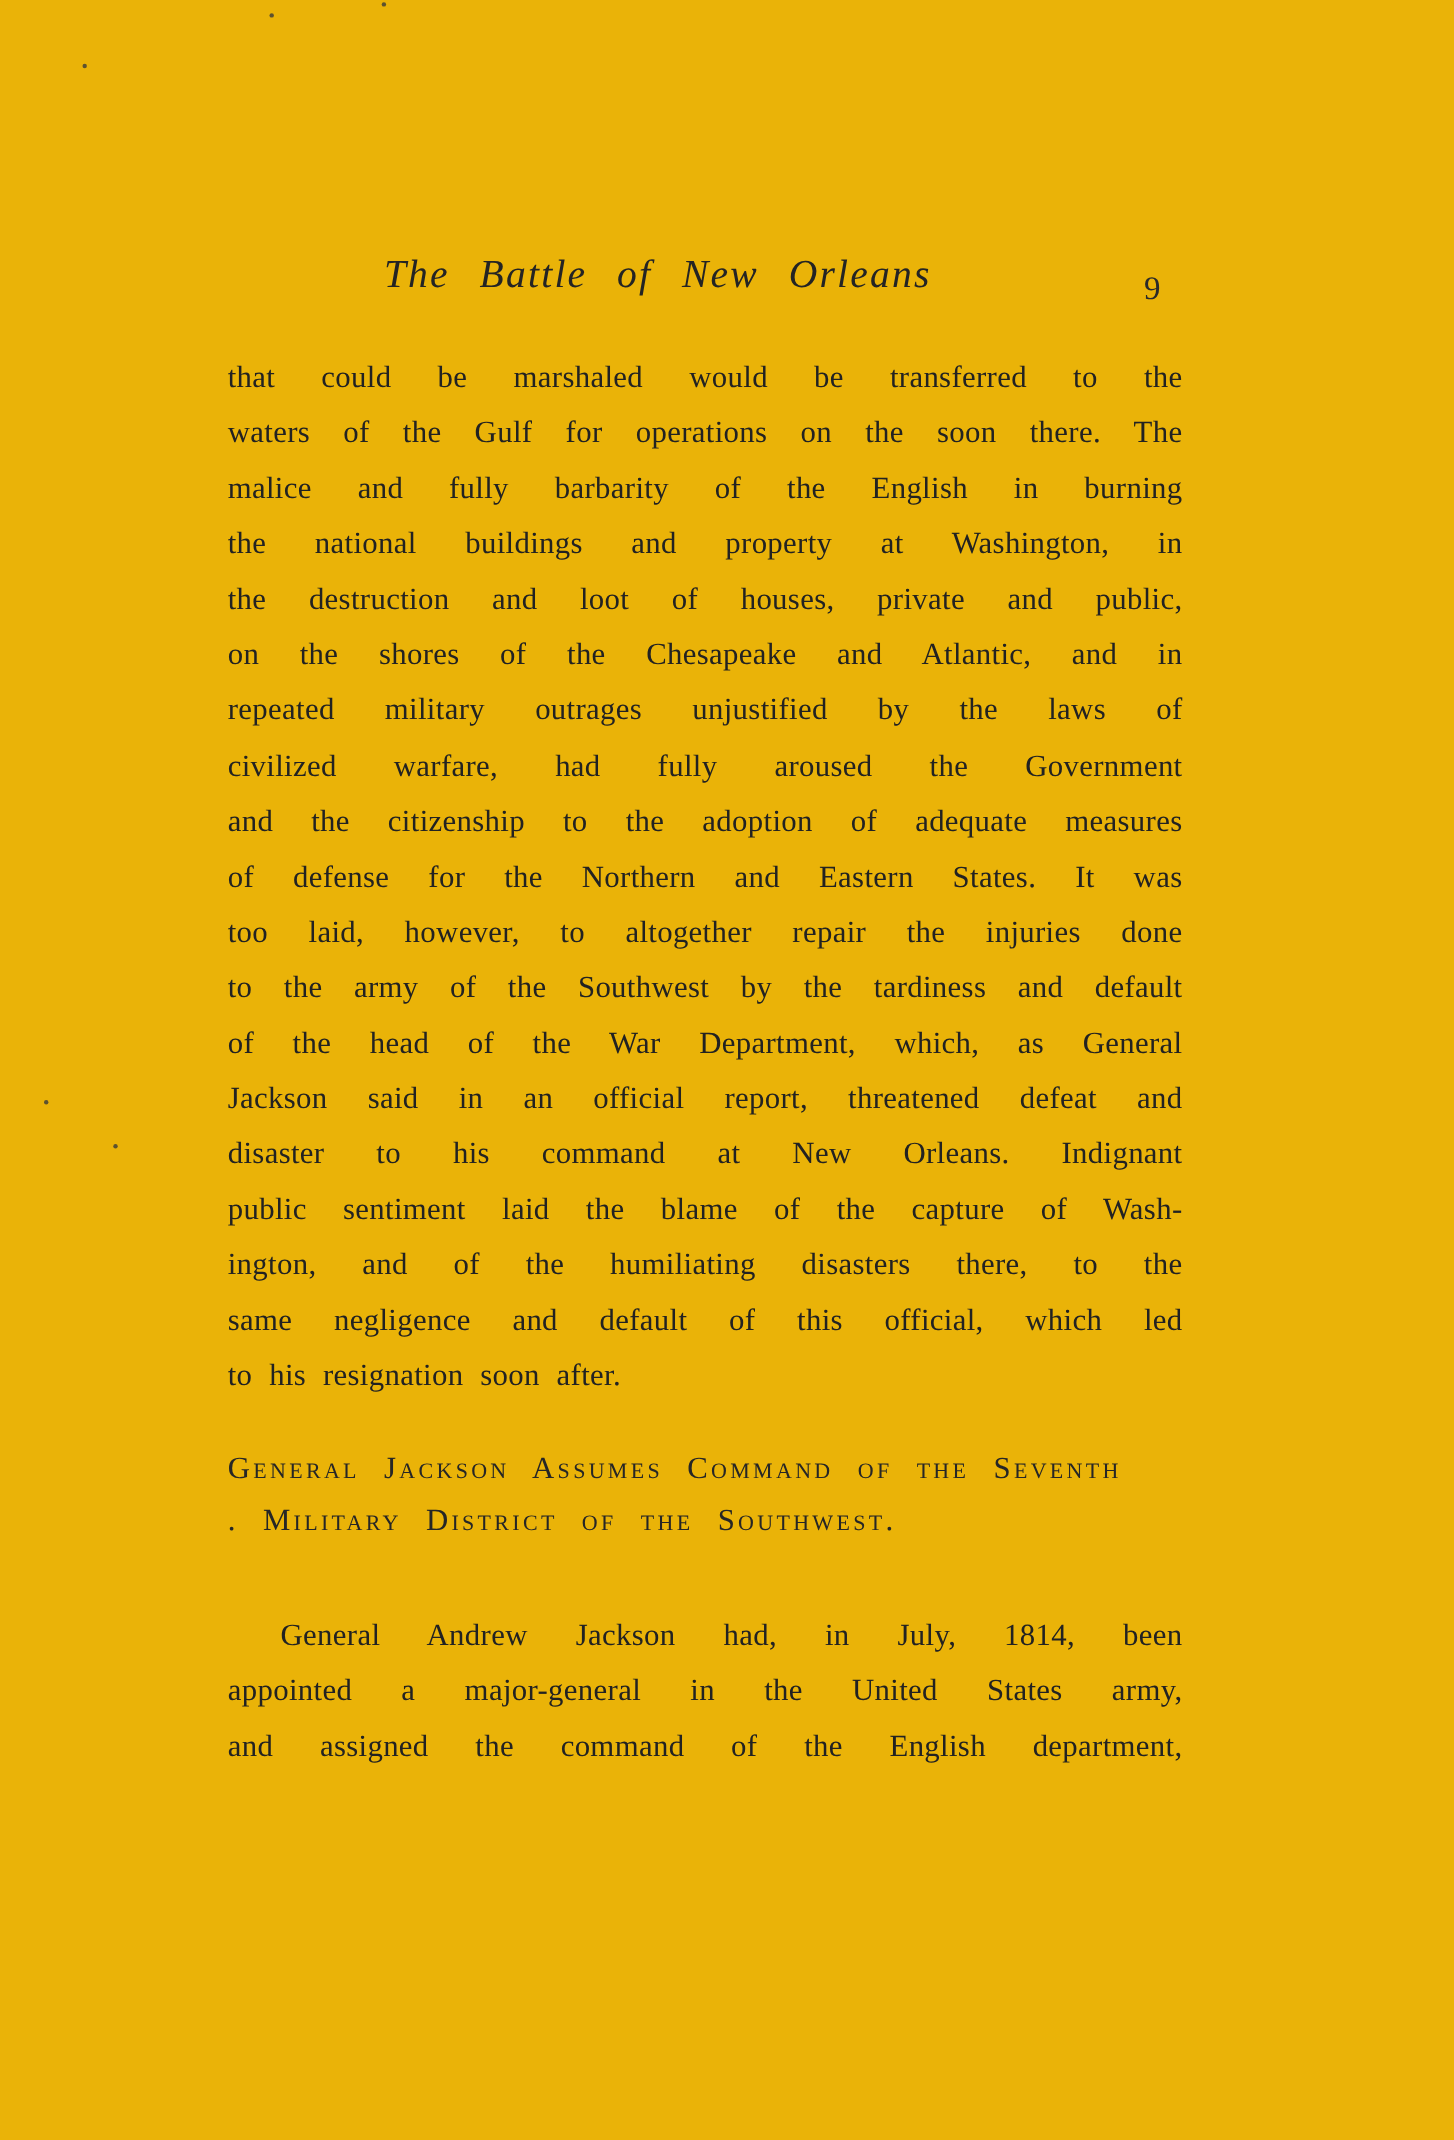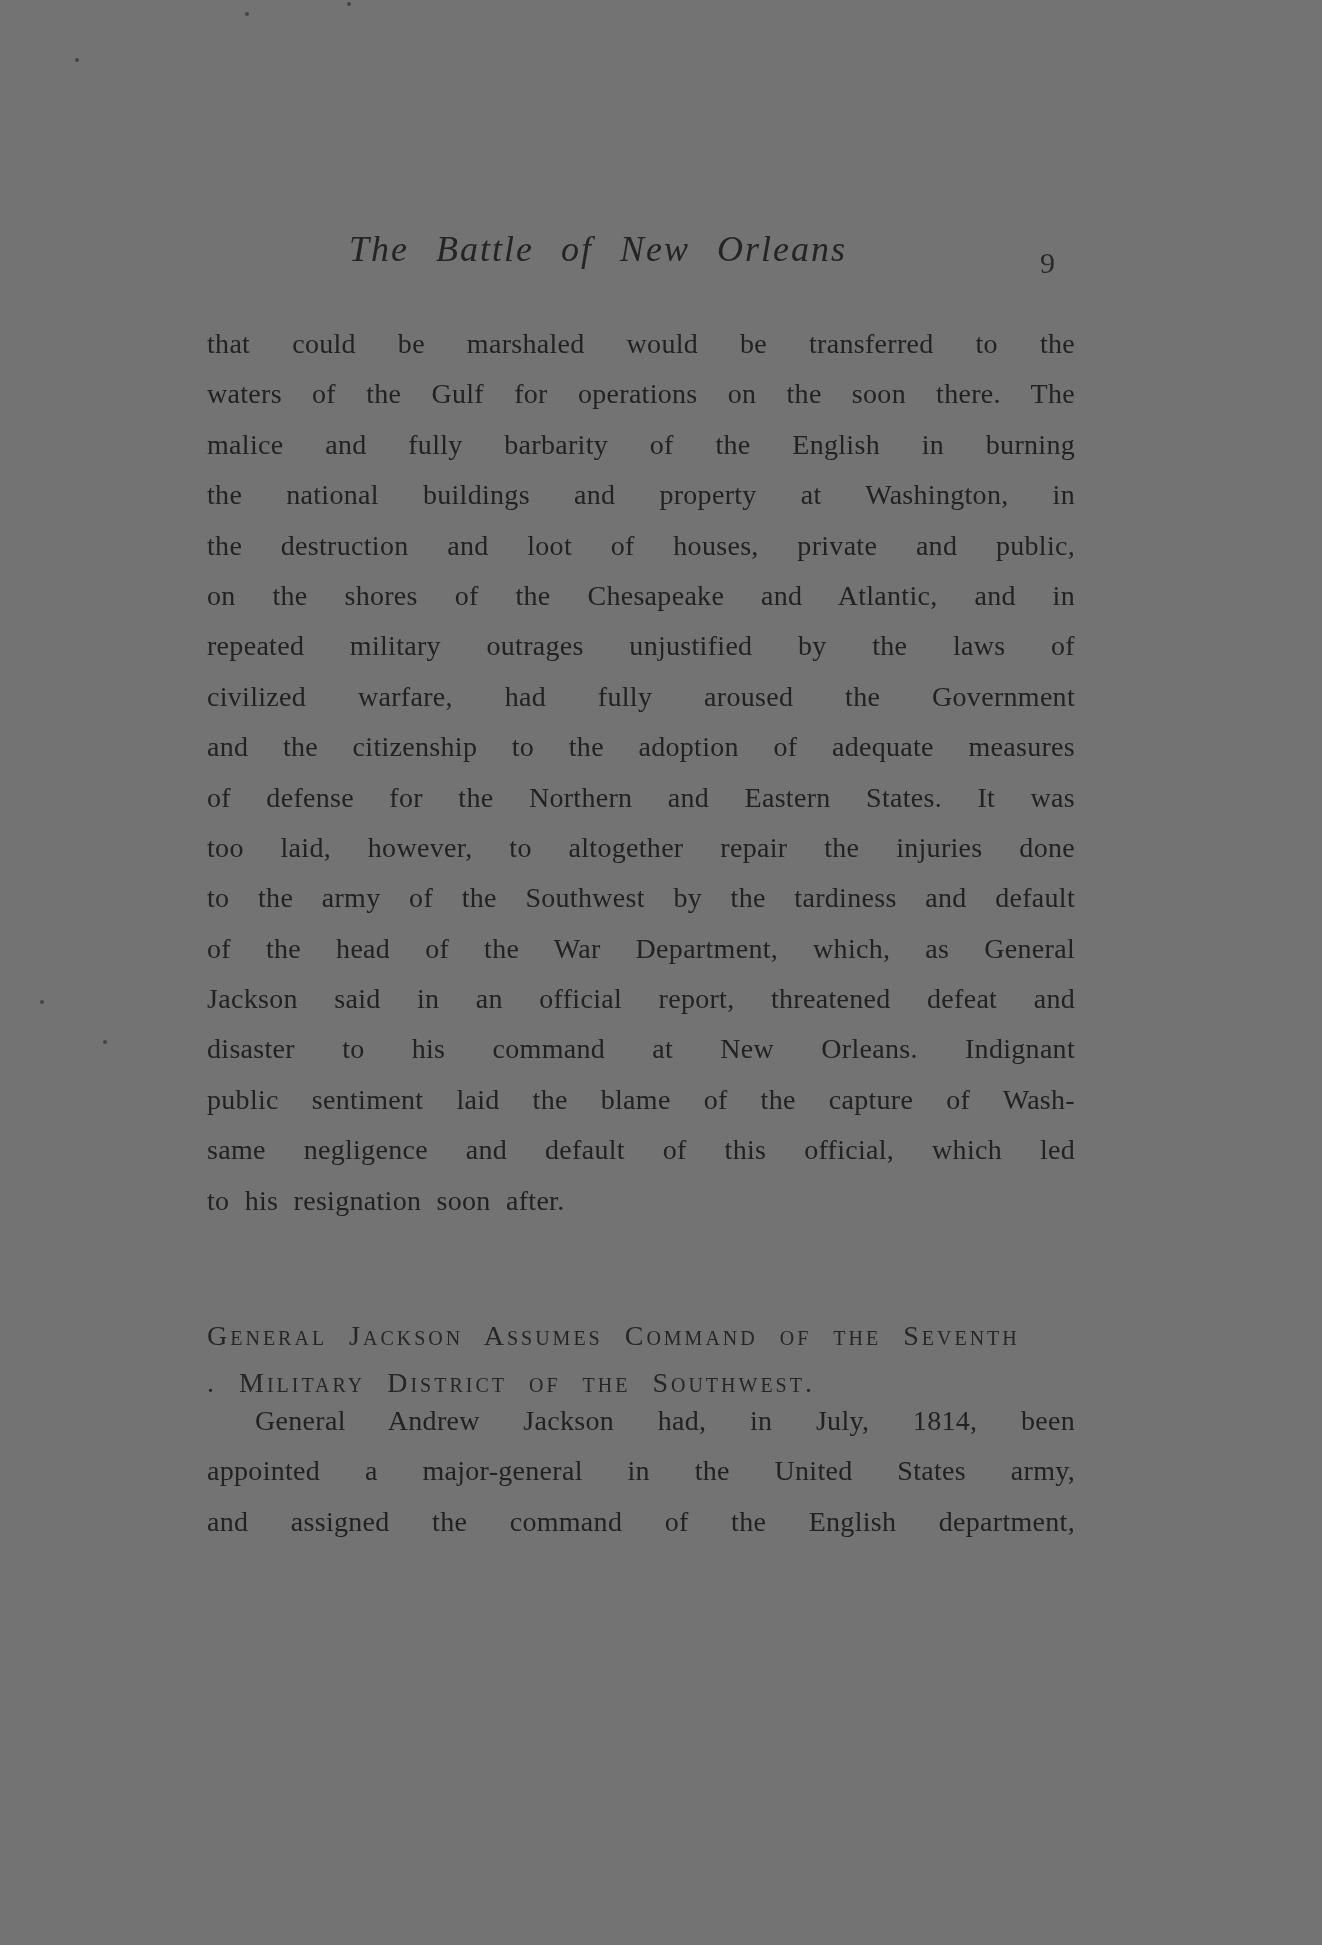--- a/index.html
+++ b/index.html
@@ -4,21 +4,21 @@
 <style>
   html, body {
     margin: 0;
     padding: 0;
     background: #ffffff;
   }
   .page {
     position: relative;
     width: 1322px;
     height: 1945px;
-    background: #737373;
+    background: #eab308;
     font-family: "Liberation Serif", serif;
     color: #1f1f1f;
     overflow: hidden;
   }
   
   .running-title {
     position: absolute;
     left: 207px;
     top: 228px;
     width: 782px;
@@ -39,21 +39,21 @@
   }
   
   .para {
     position: absolute;
     left: 207px;
     width: 868px;
     font-size: 28px;
     color: #222222;
   }
   .para1 { top: 319px; }
-  .para2 { top: 1396px; }
+  .para2 { top: 1462px; }
   .bodyline {
     line-height: 50.4px;
     height: 50.4px;
     text-align: justify;
     text-align-last: justify;
     white-space: normal;
     letter-spacing: 0.3px;
   }
   .para1 .lastline {
     text-align-last: left;
@@ -114,20 +114,21 @@
       <div class="bodyline">repeated military outrages unjustified by the laws of</div>
       <div class="bodyline">civilized warfare, had fully aroused the Government</div>
       <div class="bodyline">and the citizenship to the adoption of adequate measures</div>
       <div class="bodyline">of defense for the Northern and Eastern States. It was</div>
       <div class="bodyline">too laid, however, to altogether repair the injuries done</div>
       <div class="bodyline">to the army of the Southwest by the tardiness and default</div>
       <div class="bodyline">of the head of the War Department, which, as General</div>
       <div class="bodyline">Jackson said in an official report, threatened defeat and</div>
       <div class="bodyline">disaster to his command at New Orleans. Indignant</div>
       <div class="bodyline">public sentiment laid the blame of the capture of Wash-</div>
+      <div class="bodyline">ington, and of the humiliating disasters there, to the</div>
       <div class="bodyline">same negligence and default of this official, which led</div>
       <div class="bodyline lastline">to his resignation soon after.</div>
     </div>
 
   <div class="section-heading">
     <div class="hline">General Jackson Assumes Command of the Seventh</div>
     <div class="hline">. Military District of the Southwest.</div>
   </div>
 
   <div class="para para2">

